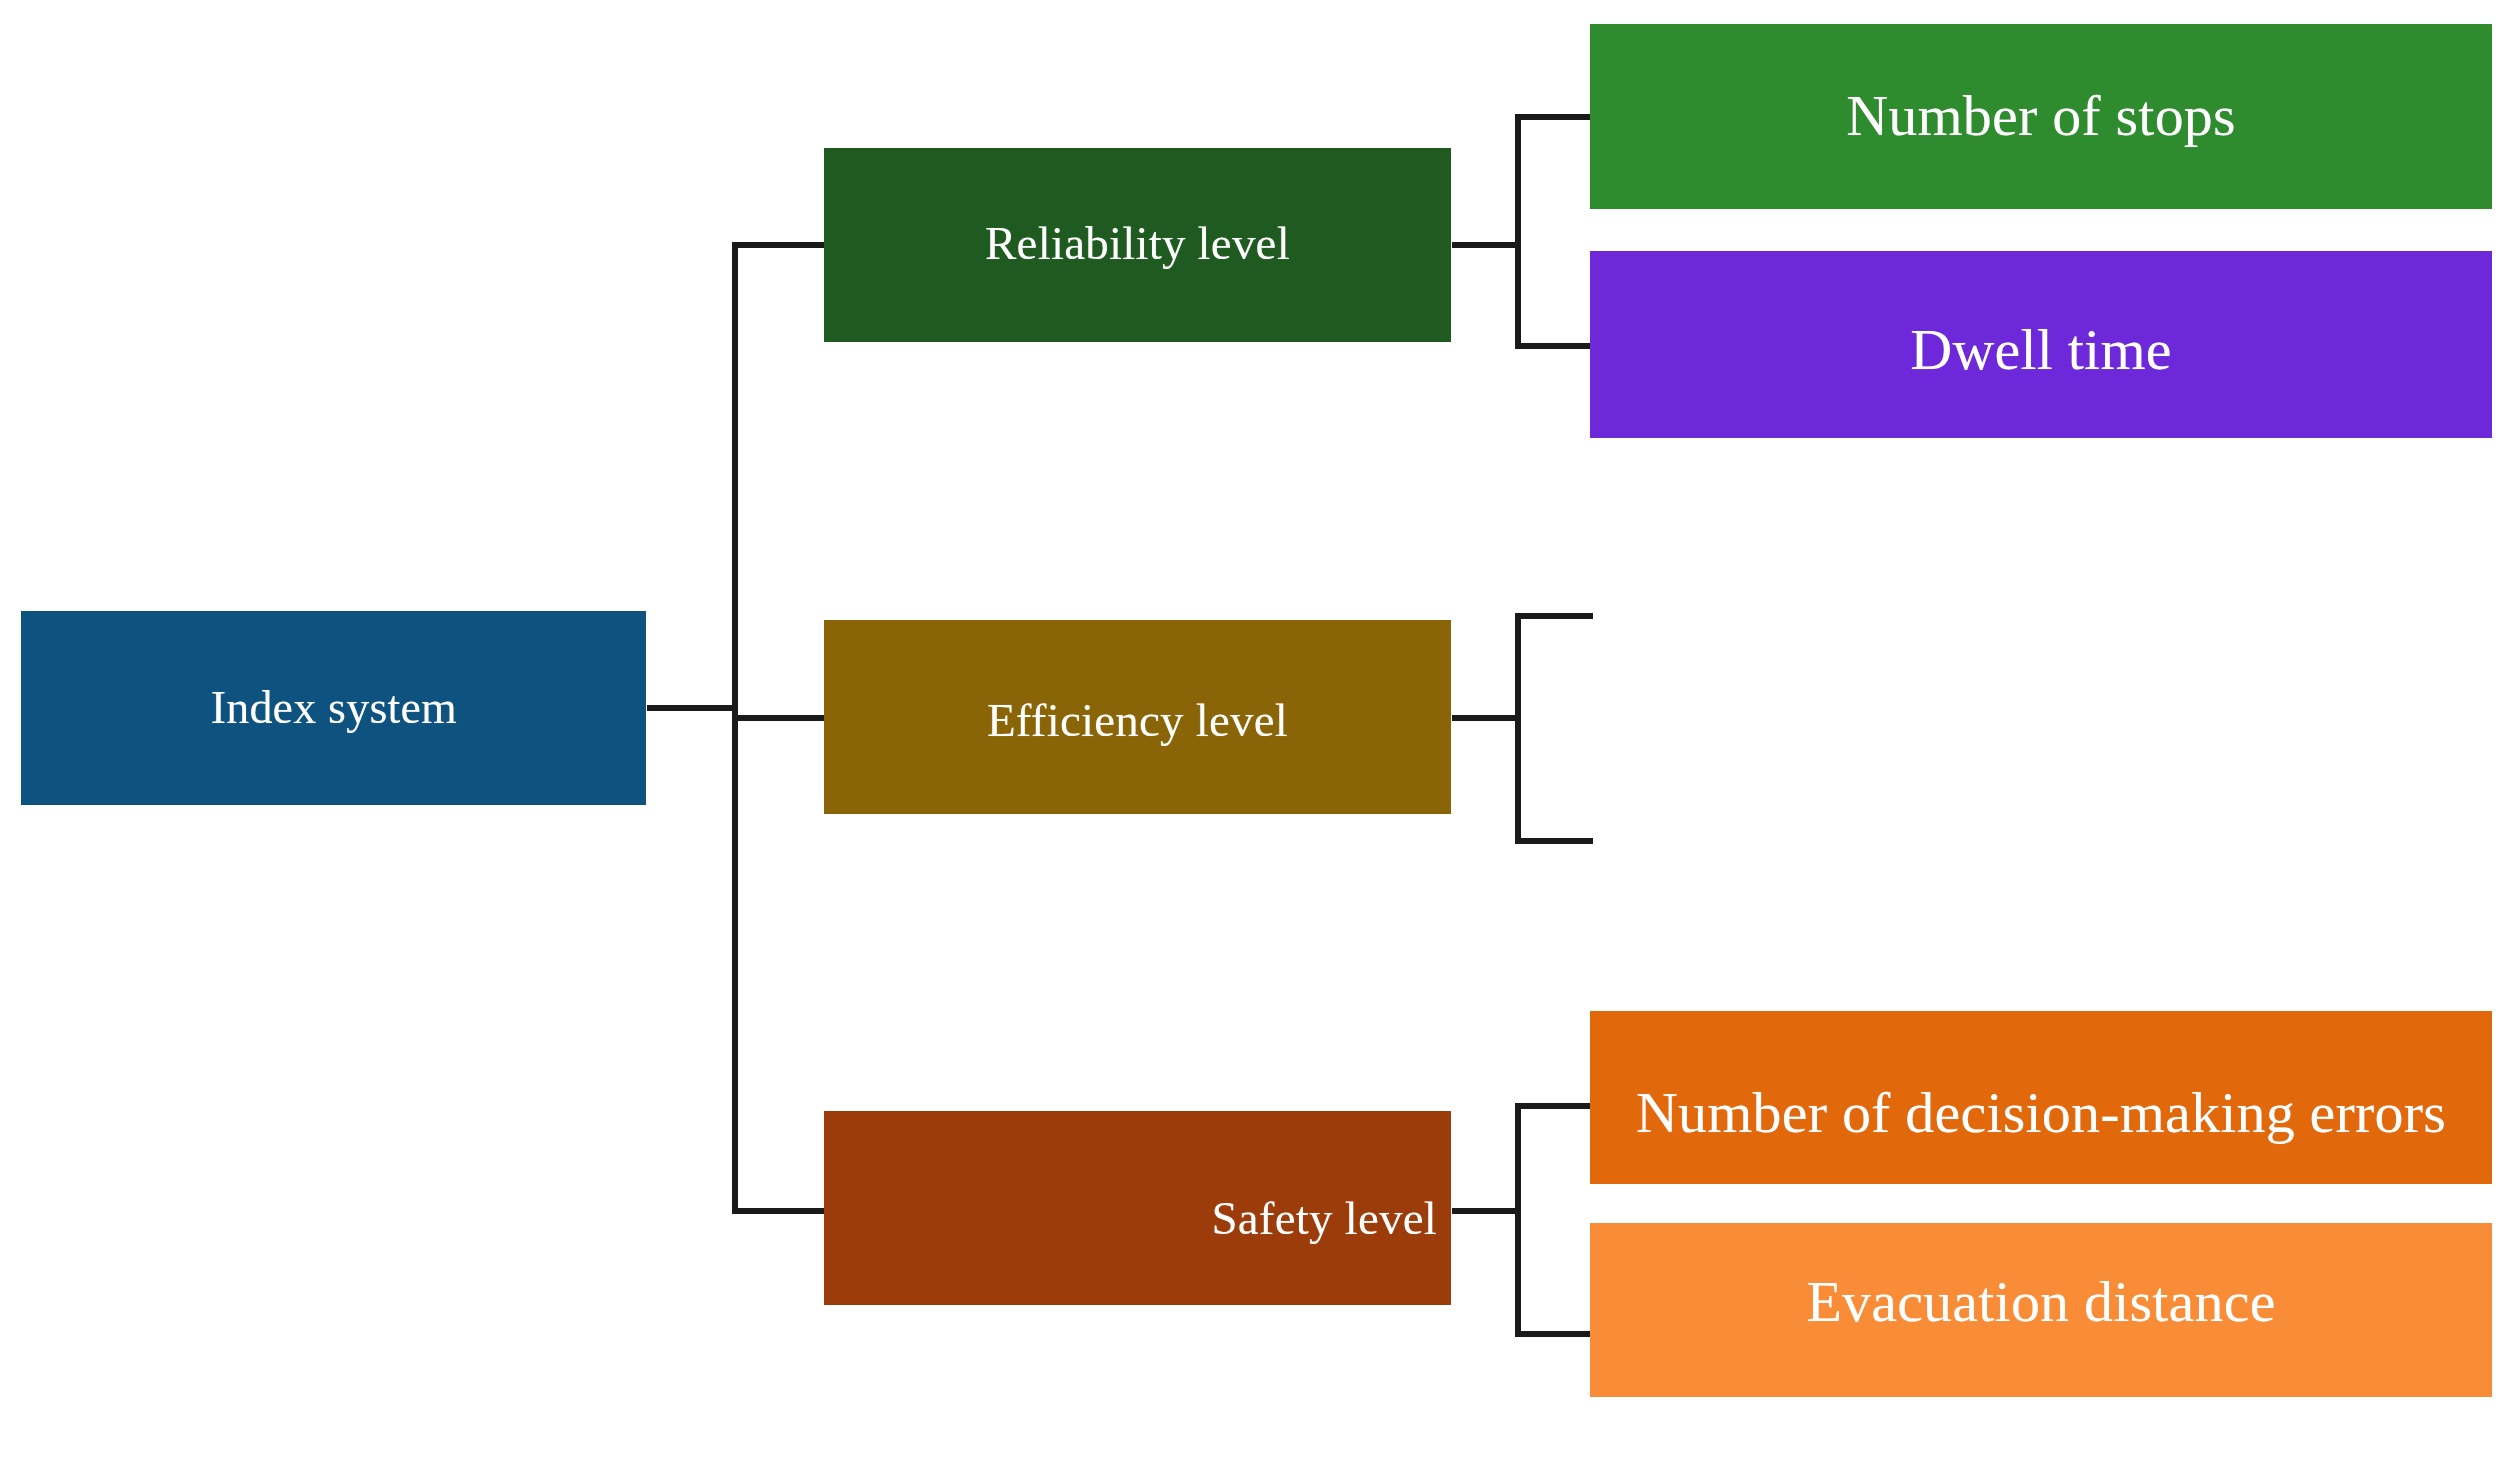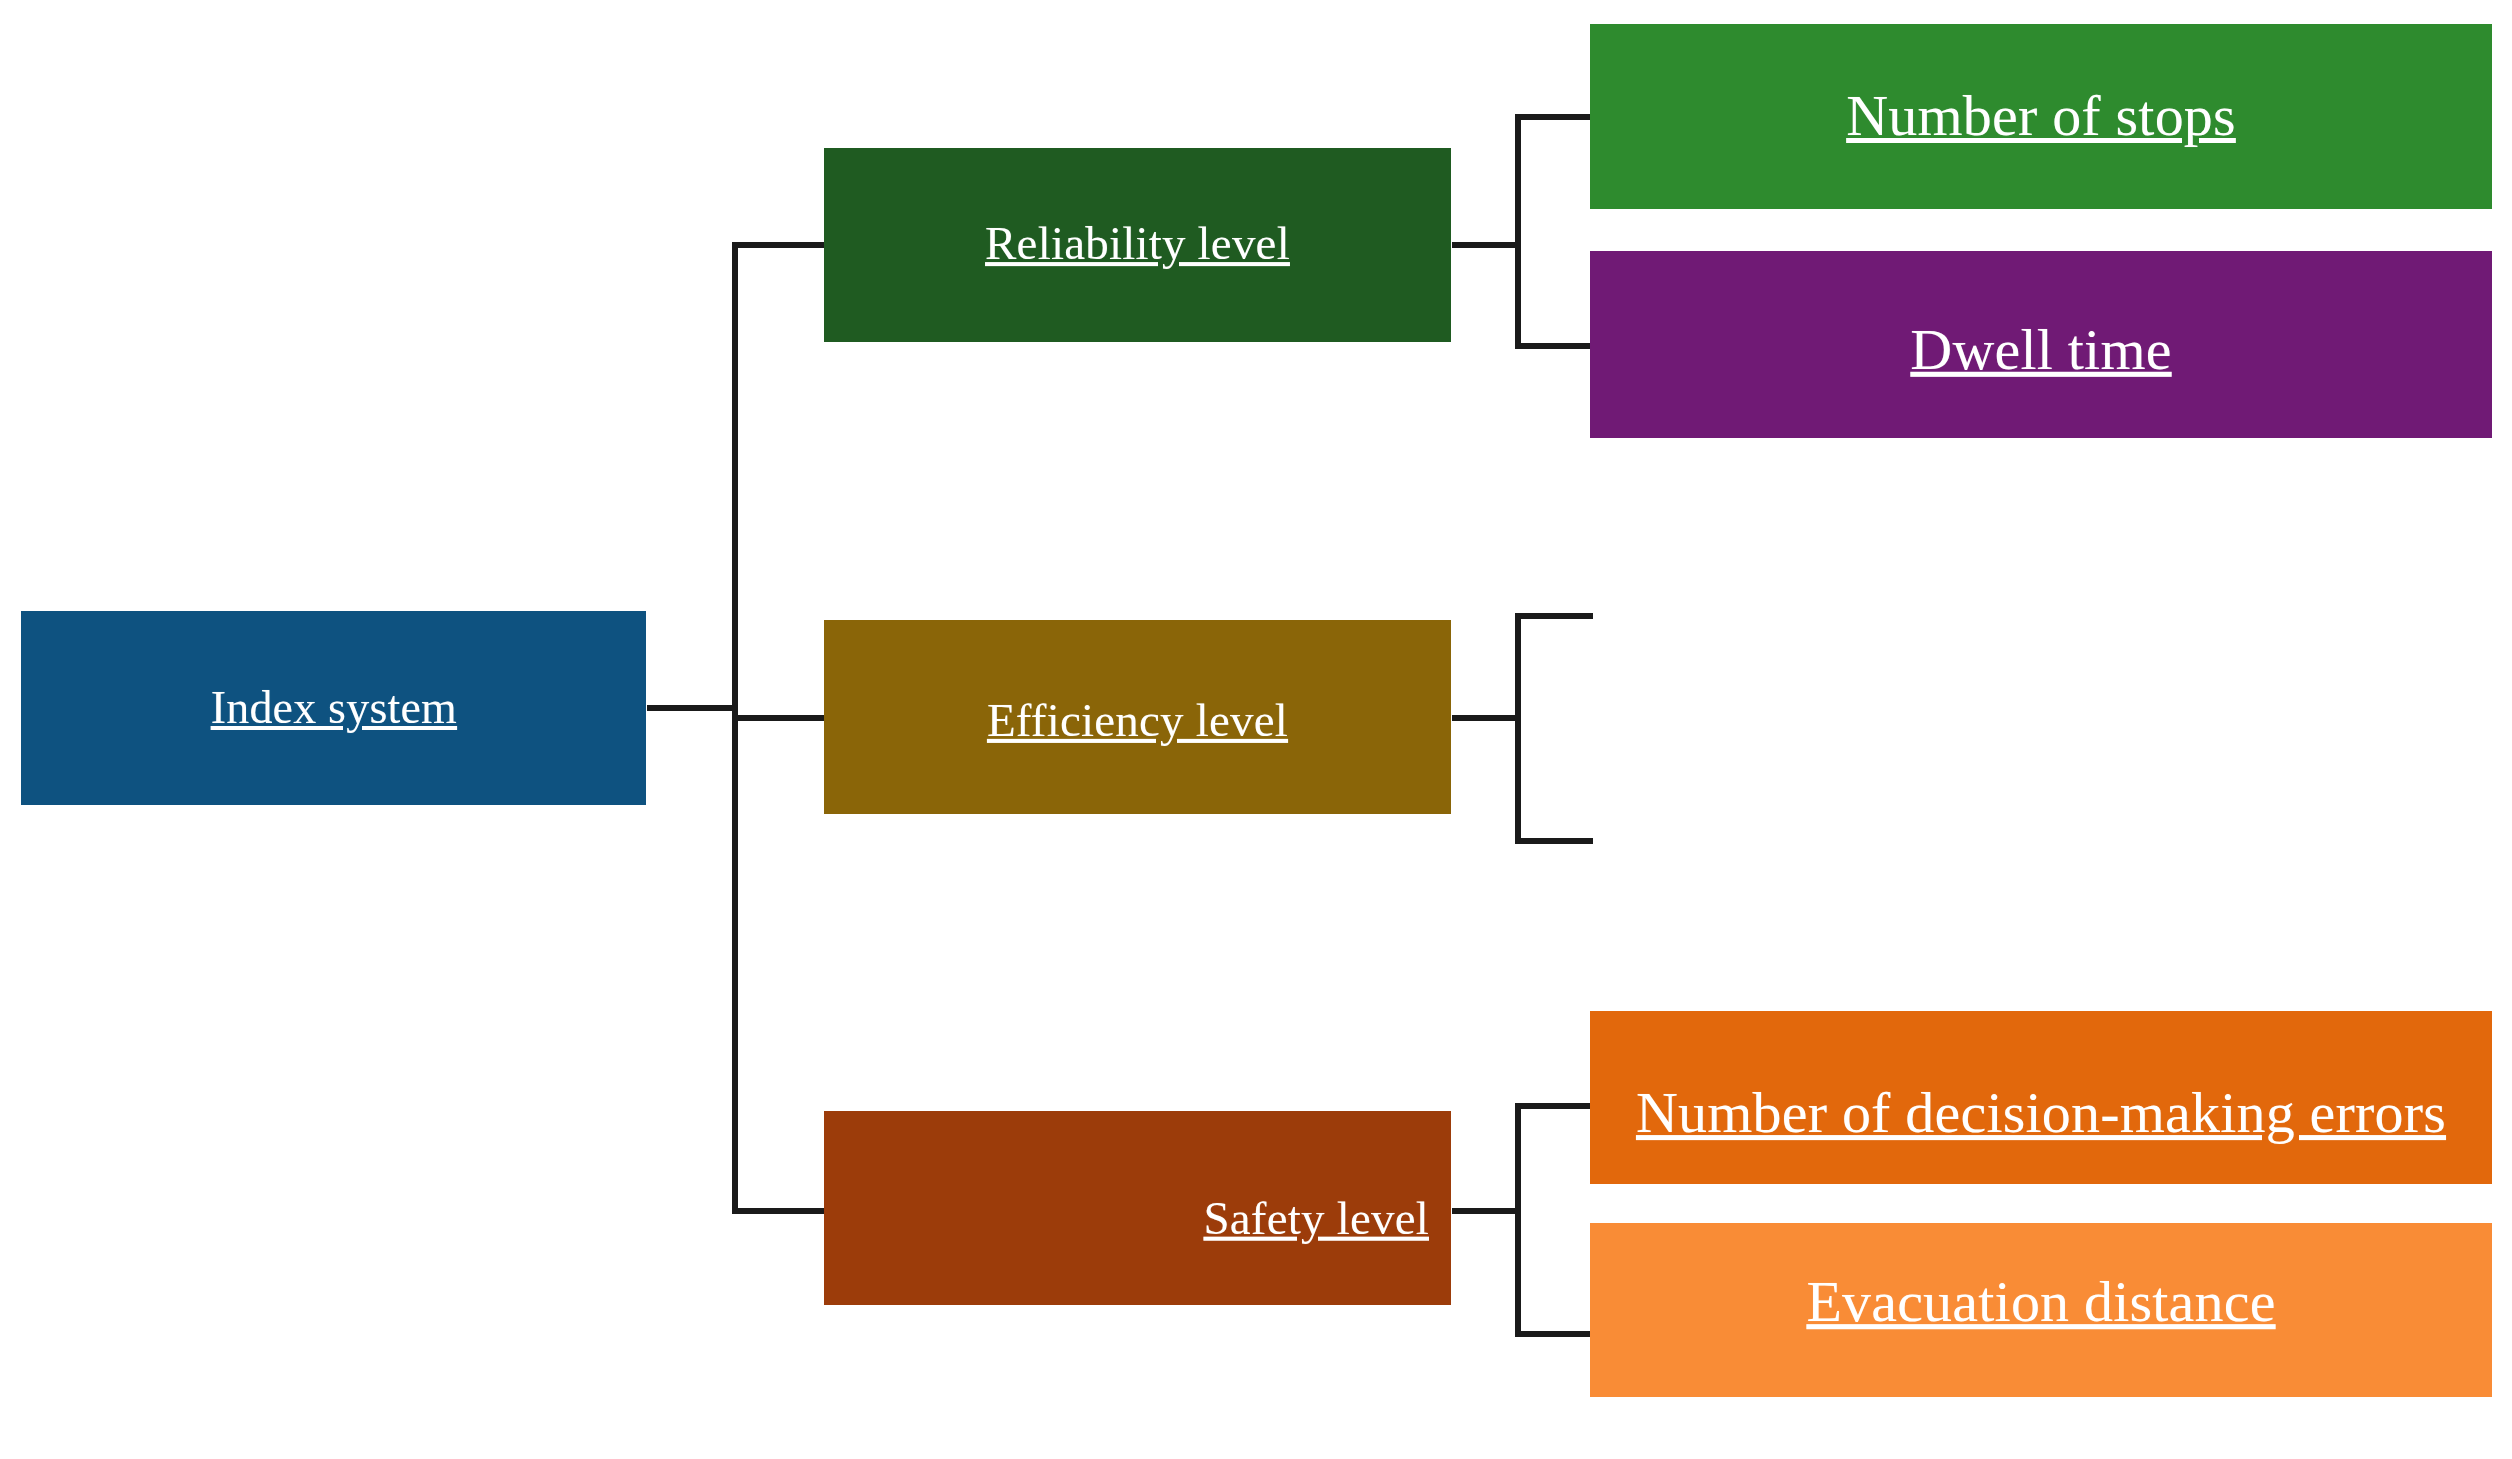--- a/index.html
+++ b/index.html
@@ -25,23 +25,22 @@
     justify-content: center;
     color: #ffffff;
     text-align: center;
     line-height: 1.12;
     letter-spacing: 0.2px;
     text-shadow: 0 0 1px rgba(255,255,255,0.35);
   }
   .node .label {
     display: block;
     width: 100%;
-    padding: 0 22px;
+    padding: 0 14px;
     box-sizing: border-box;
-    text-decoration: underline;
   }
 
   
   #node-root {
     left: 21.4px;
     top: 611px;
     width: 625px;
     height: 194px;
     font-size: 46px;
   }
@@ -128,21 +127,21 @@
   </div>
 
   <div class="node level-node" id="node-safety" style="background-color: rgb(156, 60, 10); color: rgb(255, 255, 255);">
     <span class="label">Safety level</span>
   </div>
 
   <div class="node leaf-node" id="leaf-stops" style="background-color: rgb(46, 139, 46); color: rgb(255, 255, 255);">
     <span class="label">Number of stops</span>
   </div>
 
-  <div class="node leaf-node" id="leaf-dwell" style="background-color: #701a75; color: rgb(255, 255, 255);">
+  <div class="node leaf-node" id="leaf-dwell" style="background-color: #6d28d9; color: rgb(255, 255, 255);">
     <span class="label">Dwell time</span>
   </div>
 
 
 
   <div class="node leaf-node" id="leaf-errors" style="background-color: rgb(226, 104, 12); color: rgb(255, 255, 255);">
     <span class="label">Number of decision-making errors</span>
   </div>
 
   <div class="node leaf-node" id="leaf-evacdist" style="background-color: rgb(249, 140, 54); color: rgb(255, 255, 255);">

